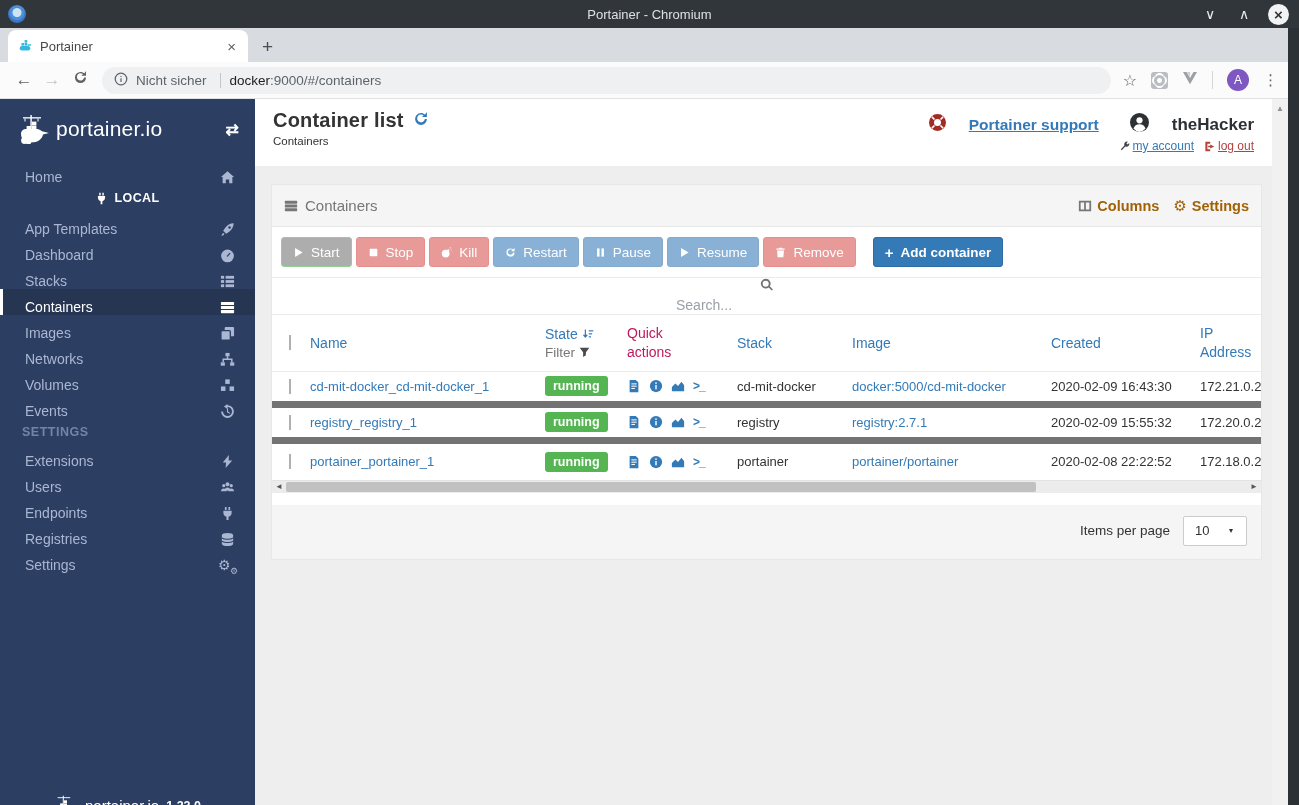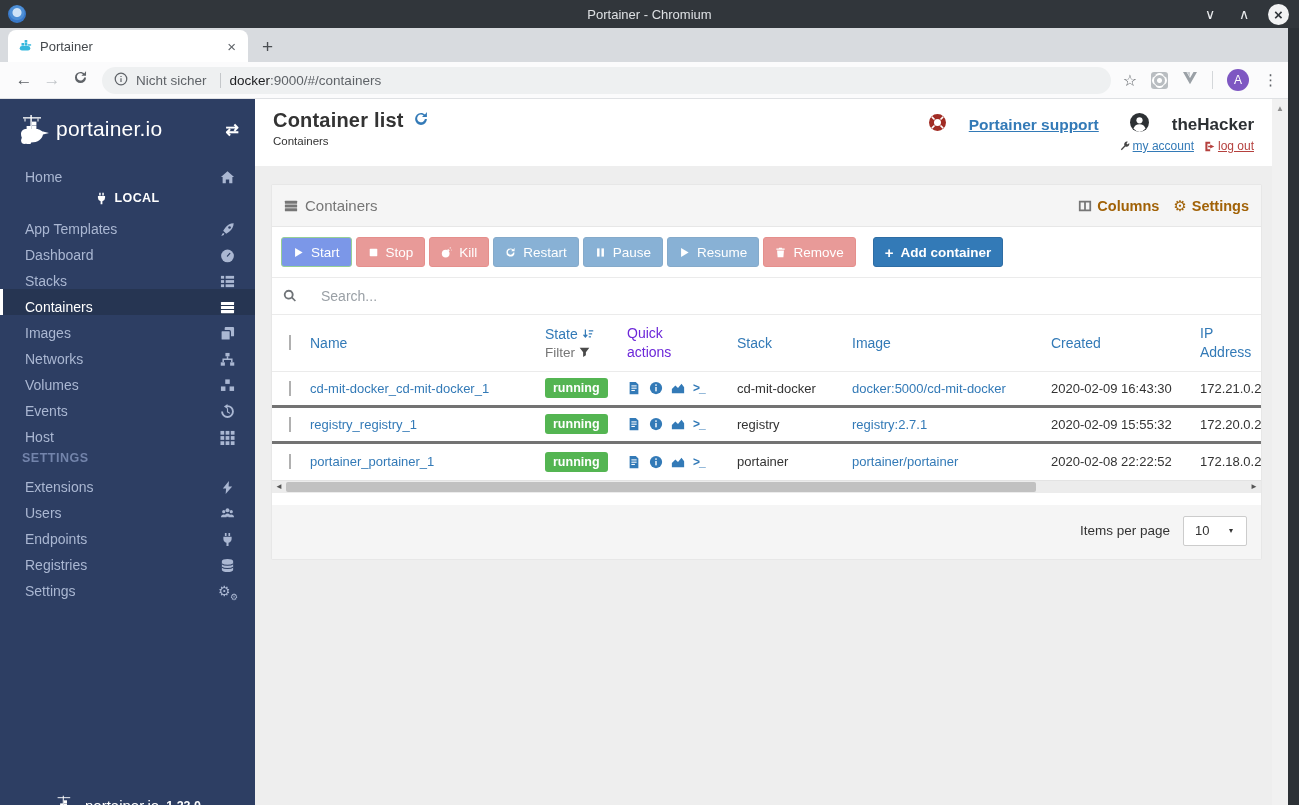--- a/index.html
+++ b/index.html
@@ -102,46 +102,46 @@
   .wh-right { margin-left:auto; display:flex; align-items:center; gap:14px; color:#a16207; font-size:14.5px; font-weight:bold; }
   .wh-btn { display:flex; align-items:center; gap:5px; }
   .wh-btn svg { width:14px; height:14px; fill:#767676; }
   .wh-btn .uni { font-size:15px; font-weight:normal; }
 
   .widget-toolbar { padding:10px 9px; display:flex; align-items:center; }
   .btn { height:30px; border-radius:3px; border:1px solid transparent; color:#fff; font-size:13.5px;
          display:inline-flex; align-items:center; gap:7px; padding:0 11px; margin-right:4px;
          font-family:"Liberation Sans",sans-serif; }
   .btn svg { width:11px; height:11px; fill:#fff; }
-  .btn-success { background:#1d4ed8; border-color:#4cae4c; }
+  .btn-success { background:#737373; border-color:#4cae4c; }
   .btn-danger  { background:#d9534f; border-color:#d43f3a; }
   .btn-primary { background:#337ab7; border-color:#2e6da4; }
   .btn.disabled { opacity:.58; }
   .btn-add { margin-left:13px; font-weight:bold; }
   .btn-add .plus { font-size:15px; font-weight:bold; line-height:1; }
 
   .search-row { height:38px; border-top:1px solid #ebebeb; border-bottom:1px solid #ebebeb;
-                display:flex; align-items:center; padding:0 11px; gap:24px; }
+                display:flex; align-items:center; padding:0 11px; gap:3px;flex-direction:column; }
   .search-row svg { width:14px; height:14px; fill:#6f7377; }
   .search-input { border:none; outline:none; flex:1; font-size:14px; color:#333; font-family:"Liberation Sans",sans-serif; }
   .search-input::placeholder { color:#9aa0a6; }
 
   .tbl { width:100%; }
   .tr { display:grid; grid-template-columns:30px 235px 82px 110px 115px 199px 153px 1fr; align-items:center; }
   .th-row { padding:9px 0; border-bottom:1px solid #ebebeb; }
   .cell { padding-left:8px; font-size:13px; color:#333; white-space:nowrap; overflow:hidden; }
   .cell.ip { padding-left:4px; }
   .th { font-size:14px; white-space:normal; }
   .th a, .link { color:#337ab7; text-decoration:none; }
   .sort-lines { display:inline-block; vertical-align:-1px; margin-left:4px; }
   .sort-lines svg { width:12px; height:12px; fill:#337ab7; }
   .filter-line { margin-top:2px; color:#767676; font-size:13.5px; display:flex; align-items:center; gap:4px; }
   .filter-line svg { width:11px; height:11px; fill:#4a4a4a; }
   .th-wrap { display:inline-block; max-width:62px; line-height:1.35; }
-  .data-row { height:36px; border-bottom:3px solid #737373; }
+  .data-row { height:36px; border-bottom:7px solid #737373; }
   .data-row:last-child { border-bottom:none; }
   .cb { width:13px; height:13px; border:1px solid #b0b0b0; border-radius:2px; background:#fff; margin-left:9px; }
   .badge { display:inline-block; background:#54b552; color:#fff; font-size:12.5px; font-weight:bold;
            padding:3px 8px; border-radius:3px; }
   .qa { display:flex; align-items:center; gap:8px; }
   .qa svg { width:14px; height:14px; fill:#337ab7; }
   .qa .term { color:#337ab7; font-weight:bold; font-size:12px; letter-spacing:-1px; }
 
   .hscroll { height:13px; display:flex; align-items:stretch; background:#ececec; border-top:1px solid #e3e3e3; }
   .hs-arrow { width:14px; display:flex; align-items:center; justify-content:center; font-size:8px; color:#555; }
@@ -320,36 +320,20 @@
             <rect x="10.2" y="9" width="4.8" height="4.8"></rect>
           </svg>
       </div>
       <div class="side-item">
         <span class="lbl">Events</span>
         <svg viewBox="0 0 16 16">
             <path d="M8 1.2A6.8 6.8 0 1 1 1.2 8h2A4.8 4.8 0 1 0 8 3.2V5.4L4.2 2.7 8 0z"></path>
             <path d="M7.4 4.6h1.2v3.5l2.4 1.4-.6 1-3-1.8z"></path>
           </svg>
       </div>
-      <div class="side-item">
-        <span class="lbl">Host</span>
-        <svg viewBox="0 0 16 16">
-            <g>
-              <rect x="0.5" y="1" width="4" height="4"></rect>
-              <rect x="6" y="1" width="4" height="4"></rect>
-              <rect x="11.5" y="1" width="4" height="4"></rect>
-              <rect x="0.5" y="6.5" width="4" height="4"></rect>
-              <rect x="6" y="6.5" width="4" height="4"></rect>
-              <rect x="11.5" y="6.5" width="4" height="4"></rect>
-              <rect x="0.5" y="12" width="4" height="4"></rect>
-              <rect x="6" y="12" width="4" height="4"></rect>
-              <rect x="11.5" y="12" width="4" height="4"></rect>
-            </g>
-          </svg>
-      </div>
 
       <div class="side-cat">SETTINGS</div>
 
       <div class="side-item">
         <span class="lbl">Extensions</span>
         <svg viewBox="0 0 16 16">
             <path d="M9.5 1 3 9h3.5L6 15l7-8H9.2z"></path>
           </svg>
       </div>
       <div class="side-item">
@@ -544,21 +528,21 @@
                         <rect x="9" y="7" width="4.5" height="1.6"></rect>
                         <rect x="9" y="11" width="3" height="1.6"></rect>
                       </svg></span></div>
                 <div class="filter-line">
                     <span>Filter</span>
                     <svg viewBox="0 0 16 16">
                       <path d="M1 1h14L10 7.5V12l-4 2.5V7.5z"></path>
                     </svg>
                   </div>
               </div>
-              <div class="cell th" style="color:#6d28d9"><span class="th-wrap">Quick actions</span></div>
+              <div class="cell th" style="color:#be185d"><span class="th-wrap">Quick actions</span></div>
               <div class="cell th"><a href="#">Stack</a></div>
               <div class="cell th"><a href="#">Image</a></div>
               <div class="cell th"><a href="#">Created</a></div>
               <div class="cell th ip"><a href="#"><span class="th-wrap">IP Address</span></a></div>
             </div>
 
             <div class="tr data-row">
               <div class="cell"><span class="cb"></span></div>
               <div class="cell"><a href="#" class="link">cd-mit-docker_cd-mit-docker_1</a></div>
               <div class="cell"><span class="badge">running</span></div>

